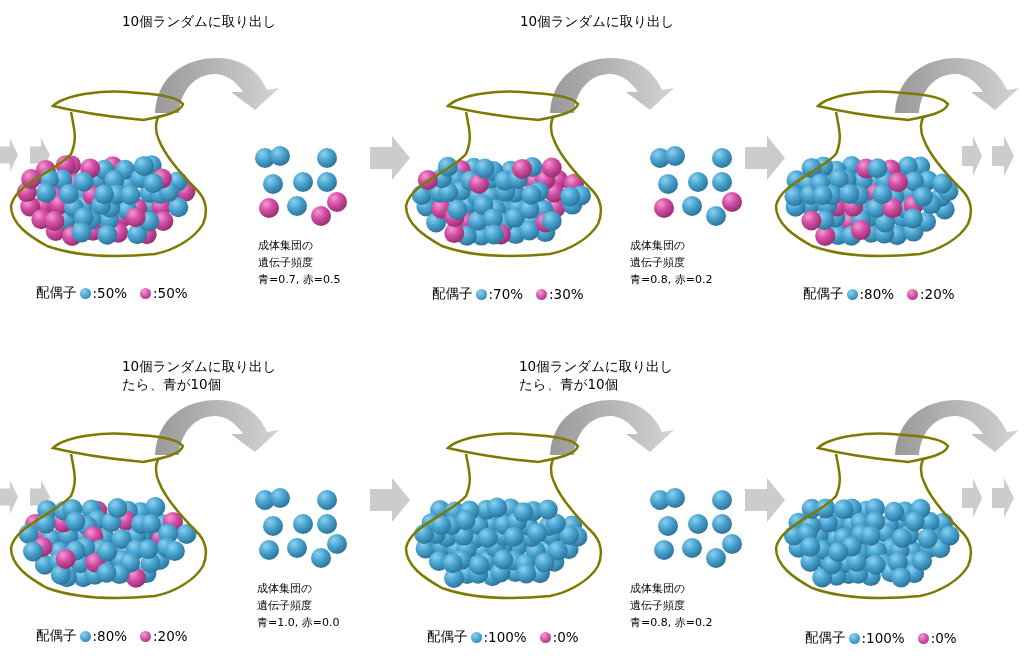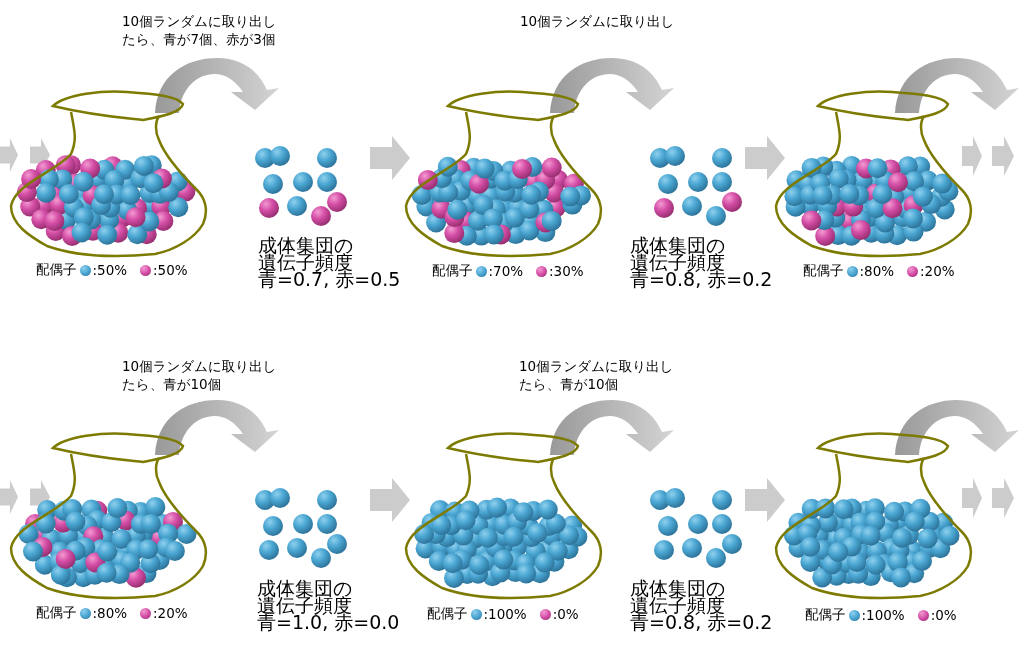--- a/index.html
+++ b/index.html
@@ -1,24 +1,24 @@
 <!DOCTYPE html>
 <html><head>
 <meta charset="utf-8">
 <style>
   html, body { margin:0; padding:0; background:#ffffff; }
   body { width:1024px; height:660px; position:relative; overflow:hidden;
          font-family:"DejaVu Sans", "Liberation Sans", sans-serif; color:#000; }
   #stage { position:absolute; left:0; top:0; width:1024px; height:660px; }
   .caption { position:absolute; font-size:13.5px; line-height:18px; white-space:nowrap; }
   .caption div { display:block; }
-  .legend { position:absolute; font-size:13.5px; white-space:nowrap; display:flex; align-items:center; }
+  .legend { position:absolute; font-size:13.5px; white-space:nowrap; display:flex; align-items:center;margin-top:23px; }
   .legend .dot { display:inline-block; width:11px; height:11px; border-radius:50%; margin:0 2px 0 3px; }
   .legend .gap { display:inline-block; width:10px; }
-  .freq { position:absolute; font-size:19px; line-height:17px; white-space:nowrap; }
+  .freq { position:absolute; font-size:11px; line-height:17px; white-space:nowrap; }
 </style>
 </head>
 <body>
 
 <div id="stage">
   <svg id="art" width="1024" height="660">
     <defs>
       <radialGradient id="gBlue" cx="35%" cy="30%" r="75%">
         <stop offset="0%" stop-color="#8fd0ee"></stop>
         <stop offset="45%" stop-color="#4aa6d2"></stop>
@@ -537,21 +537,20 @@
           <circle cx="692" cy="548" r="10" fill="url(#gBlue)"></circle>
           <circle cx="732" cy="544" r="10" fill="url(#gBlue)"></circle>
           <circle cx="716" cy="558" r="10" fill="url(#gBlue)"></circle>
         </g>
       </g>
   </svg>
 
   
   <div class="caption" style="left:122px; top:12px;">
     <div>10個ランダムに取り出し</div>
-    <div>たら、青が7個、赤が3個</div>
   </div>
   <div class="caption" style="left:520px; top:12px;">
     <div>10個ランダムに取り出し</div>
   </div>
 
   <div class="legend" style="left:36px; top:261px;">
     <span>配偶子</span>
     <span class="dot" style="background:radial-gradient(circle at 35% 30%,#8fd0ee,#4aa6d2 50%,#2a6f95);"></span>
     <span>:50%</span>
     <span class="gap"></span>

